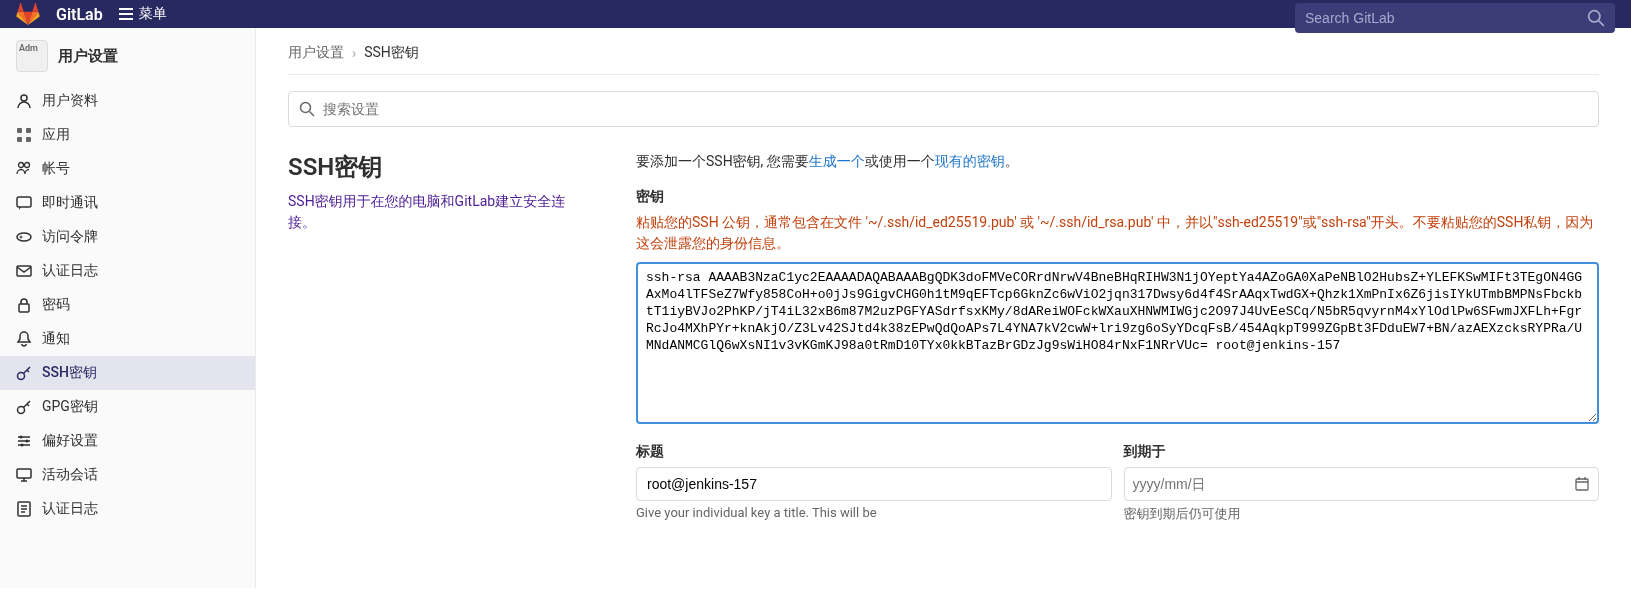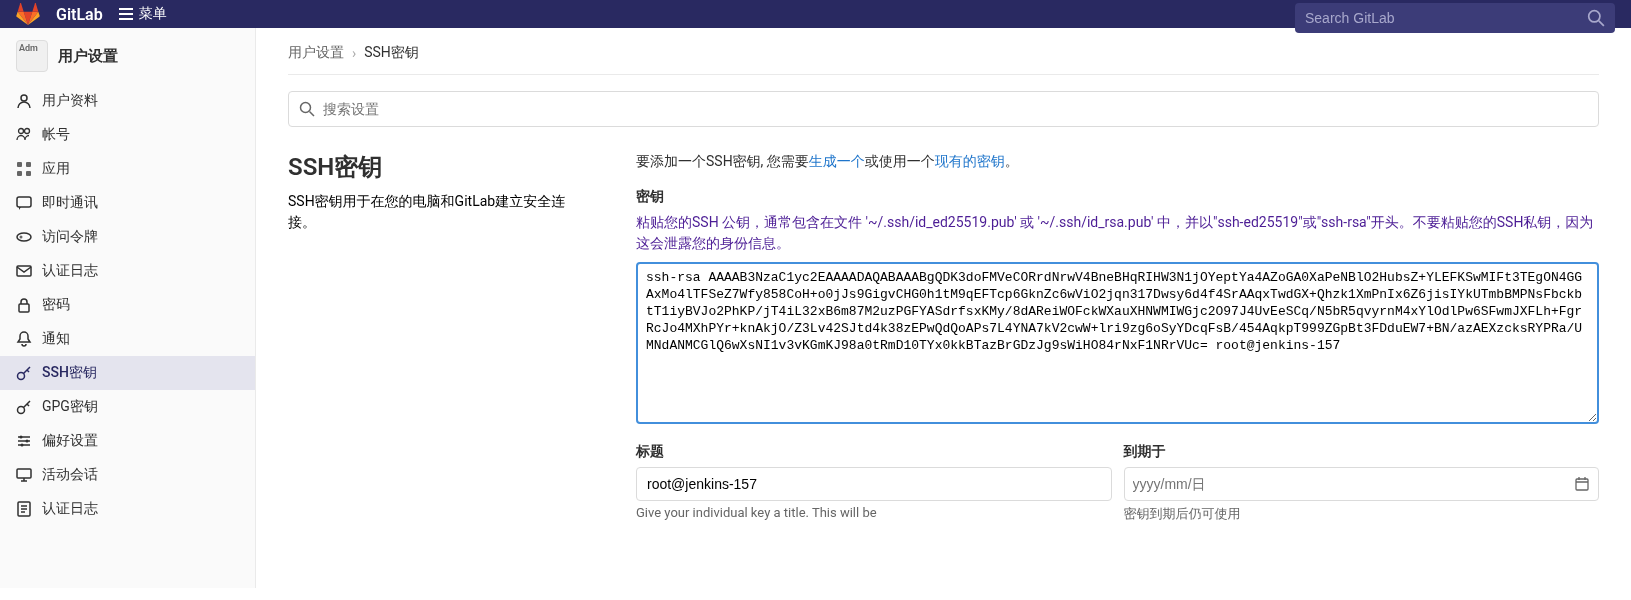--- a/index.html
+++ b/index.html
@@ -37,28 +37,28 @@
     
     .settings-search { width: 100%; height: 36px; border: 1px solid #dbdbdb; border-radius: 4px; display: flex; align-items: center; padding: 0 10px; margin-bottom: 24px; }
     .settings-search input { flex: 1; border: none; outline: none; font-size: 14px; }
     .settings-search-icon { width: 16px; height: 16px; fill: #666; margin-right: 8px; }
     
     .content-row { display: flex; gap: 48px; }
     .content-left { width: 300px; flex-shrink: 0; }
     .content-right { flex: 1; }
     
     .section-title { font-size: 24px; font-weight: 600; margin-bottom: 8px; }
-    .section-desc { font-size: 14px; color: #000000; line-height: 1.5; }
+    .section-desc { font-size: 14px; color: #4c1d95; line-height: 1.5; }
     
     .subsection-title { font-size: 16px; font-weight: 600; margin-bottom: 12px; }
     .help-text { font-size: 14px; color: #303030; line-height: 1.5; margin-bottom: 16px; }
     .help-text a { color: #1f75cb; text-decoration: none; }
     
     .field-label { font-weight: 600; font-size: 14px; margin-bottom: 6px; display: block; }
-    .field-desc { font-size: 14px; color: #4c1d95; line-height: 1.5; margin-bottom: 8px; }
+    .field-desc { font-size: 14px; color: #c2410c; line-height: 1.5; margin-bottom: 8px; }
     
     .key-textarea { width: 100%; height: 162px; border: 2px solid #428fdc; border-radius: 4px; padding: 6px 8px; font-family: 'Courier New', monospace; font-size: 13px; line-height: 1.3; resize: vertical; outline: none; overflow-y: scroll; word-break: break-all; }
     
     .field-row { display: flex; gap: 12px; margin-top: 16px; }
     .field-col { flex: 1; }
     .text-input { width: 100%; height: 34px; border: 1px solid #dbdbdb; border-radius: 4px; padding: 0 10px; font-size: 14px; outline: none; }
     .date-input-wrap { display: flex; align-items: center; border: 1px solid #dbdbdb; border-radius: 4px; height: 34px; padding: 0 8px; }
     .date-input-wrap input { flex: 1; border: none; outline: none; font-size: 14px; }
     .cal-icon { width: 16px; height: 16px; fill: #666; }
     
@@ -120,34 +120,34 @@
     </div>
     <div class="sidebar-item">
       <svg class="nav-icon" viewBox="0 0 16 16">
           <circle cx="8" cy="5" r="3" fill="none" stroke="currentColor" stroke-width="1.5"></circle>
           <path d="M2 15c0-3.3 2.7-6 6-6s6 2.7 6 6" fill="none" stroke="currentColor" stroke-width="1.5"></path>
         </svg>
       <span>用户资料</span>
     </div>
     <div class="sidebar-item">
       <svg class="nav-icon" viewBox="0 0 16 16">
-          <circle cx="5" cy="4" r="2.5" fill="none" stroke="currentColor" stroke-width="1.3"></circle>
-          <circle cx="11" cy="4" r="2.5" fill="none" stroke="currentColor" stroke-width="1.3"></circle>
-          <path d="M1 13c0-2.5 1.8-4.5 4-4.5s4 2 4 4.5M9 13c0-2.5 1.8-4.5 4-4.5" fill="none" stroke="currentColor" stroke-width="1.3"></path>
-        </svg>
-      <span>帐号</span>
-    </div>
-    <div class="sidebar-item">
-      <svg class="nav-icon" viewBox="0 0 16 16">
           <rect x="1" y="1" width="5" height="5" rx="1"></rect>
           <rect x="10" y="1" width="5" height="5" rx="1"></rect>
           <rect x="1" y="10" width="5" height="5" rx="1"></rect>
           <rect x="10" y="10" width="5" height="5" rx="1"></rect>
         </svg>
       <span>应用</span>
+    </div>
+    <div class="sidebar-item">
+      <svg class="nav-icon" viewBox="0 0 16 16">
+          <circle cx="5" cy="4" r="2.5" fill="none" stroke="currentColor" stroke-width="1.3"></circle>
+          <circle cx="11" cy="4" r="2.5" fill="none" stroke="currentColor" stroke-width="1.3"></circle>
+          <path d="M1 13c0-2.5 1.8-4.5 4-4.5s4 2 4 4.5M9 13c0-2.5 1.8-4.5 4-4.5" fill="none" stroke="currentColor" stroke-width="1.3"></path>
+        </svg>
+      <span>帐号</span>
     </div>
     <div class="sidebar-item">
       <svg class="nav-icon" viewBox="0 0 16 16">
           <rect x="1" y="2" width="14" height="10" rx="2" fill="none" stroke="currentColor" stroke-width="1.5"></rect>
           <path d="M5 12l-2 3v-3" fill="currentColor"></path>
         </svg>
       <span>即时通讯</span>
     </div>
     <div class="sidebar-item">
       <svg class="nav-icon" viewBox="0 0 16 16">

